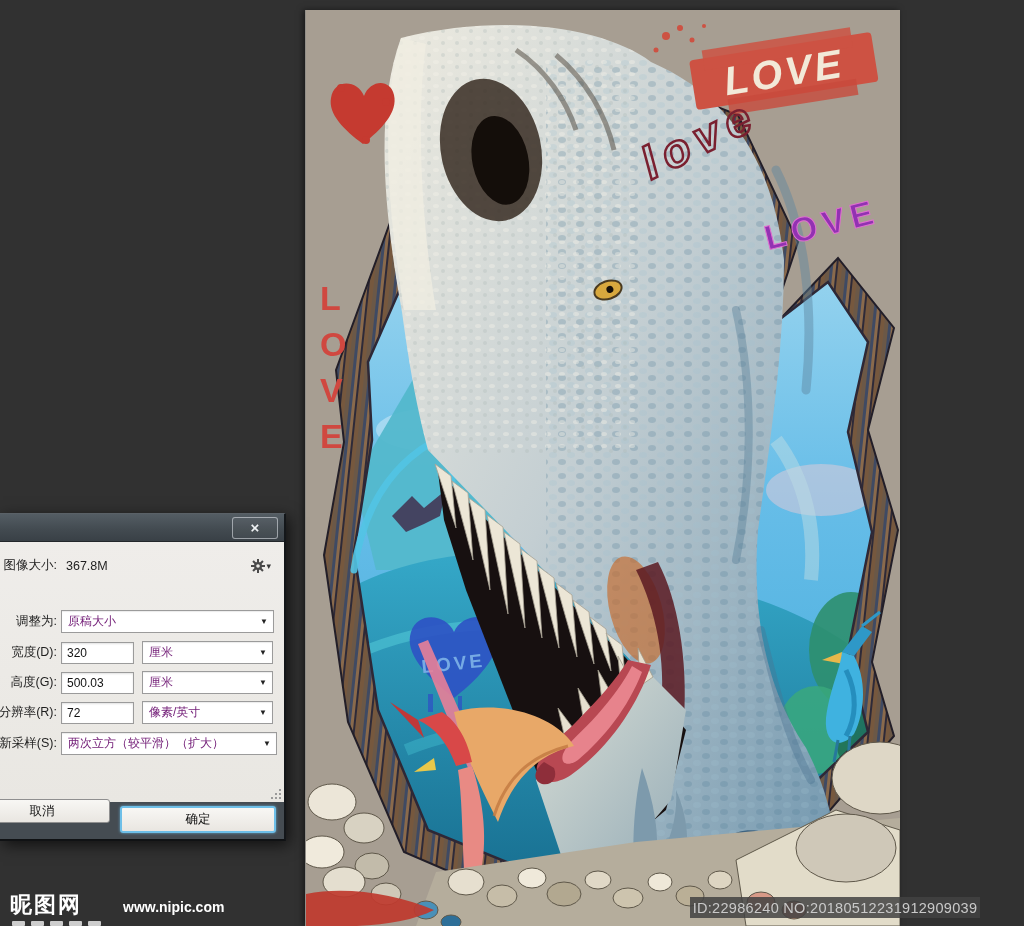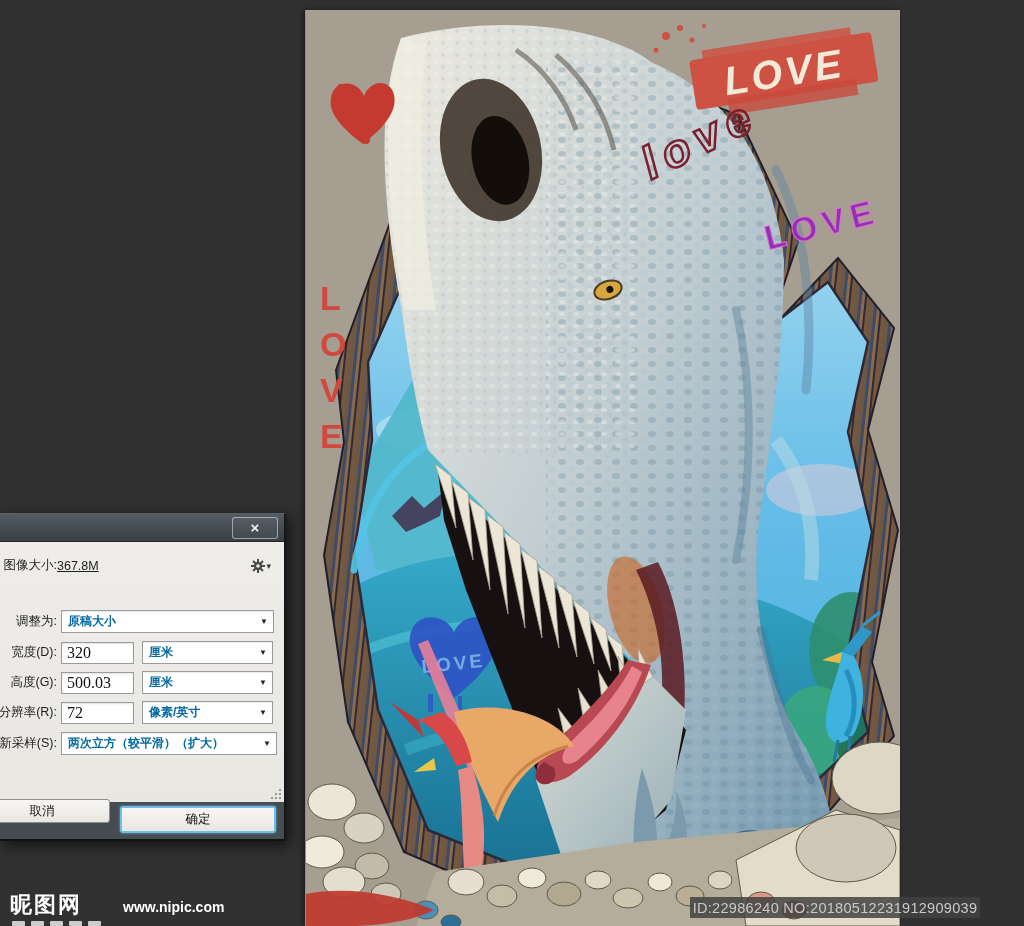--- a/index.html
+++ b/index.html
@@ -20,27 +20,27 @@
             background:linear-gradient(#545d64,#434b51 55%,#394046);
             border-bottom:1px solid #23272b;}
   .close-btn{position:absolute;right:6px;top:3px;width:44px;height:20px;
              border:1px solid rgba(230,234,238,.55);border-radius:3px;
              color:#eef1f3;font-size:15px;font-weight:bold;text-align:center;line-height:19px;
              background:rgba(255,255,255,.04);cursor:pointer;}
   .dbody{position:relative;height:260px;background:linear-gradient(#efedea,#e9e7e2);}
   .row{position:absolute;left:0;display:flex;align-items:center;height:23px;}
   .lbl{width:57px;display:flex;justify-content:flex-end;white-space:nowrap;
        font-size:12.5px;color:#1e1e1e;}
-  .val{font-size:12.5px;color:#1e1e1e;white-space:nowrap;text-decoration:underline;}
+  .val{margin-left:9px;font-size:12.5px;color:#1e1e1e;white-space:nowrap;}
   .tinput{margin-left:4px;width:66px;height:20px;border:1px solid #9b9b9b;background:#fff;
-          font-size:16px;color:#111;padding:0 0 0 5px;font-family:Liberation Serif, serif;
+          font-size:12px;color:#111;padding:0 0 0 5px;font-family:Liberation Sans, sans-serif;
           box-shadow:inset 0 1px 2px rgba(0,0,0,.12);}
   .sel{margin-left:4px;position:relative;height:21px;border:1px solid #9b9b9b;background:#fff;
        display:flex;align-items:center;box-shadow:inset 0 1px 1px rgba(0,0,0,.08);cursor:pointer;}
-  .sel .st{font-size:12px;color:#0369a1;padding-left:6px;white-space:nowrap;overflow:hidden;font-weight:bold;}
+  .sel .st{font-size:12px;color:#701a75;padding-left:6px;white-space:nowrap;overflow:hidden;}
   .sel .arr{position:absolute;right:5px;top:50%;transform:translateY(-52%);
             font-size:8px;color:#222;}
   .mini-dd{margin-left:5px;width:18px;height:17px;border:1px solid #999;border-radius:2px;
            background:linear-gradient(#fdfdfd,#efefef);display:flex;align-items:center;
            justify-content:center;font-size:7px;color:#333;cursor:pointer;}
   .gear{position:absolute;right:13px;top:17px;display:flex;align-items:center;cursor:pointer;}
   .gear .ga{font-size:9px;color:#3a3a3a;margin-left:1px;}
   .btn{position:absolute;height:22px;border-radius:3px;font-size:12.5px;color:#111;
        display:flex;align-items:center;justify-content:center;cursor:pointer;
        background:linear-gradient(#f8f7f4,#e9e6e1);}

